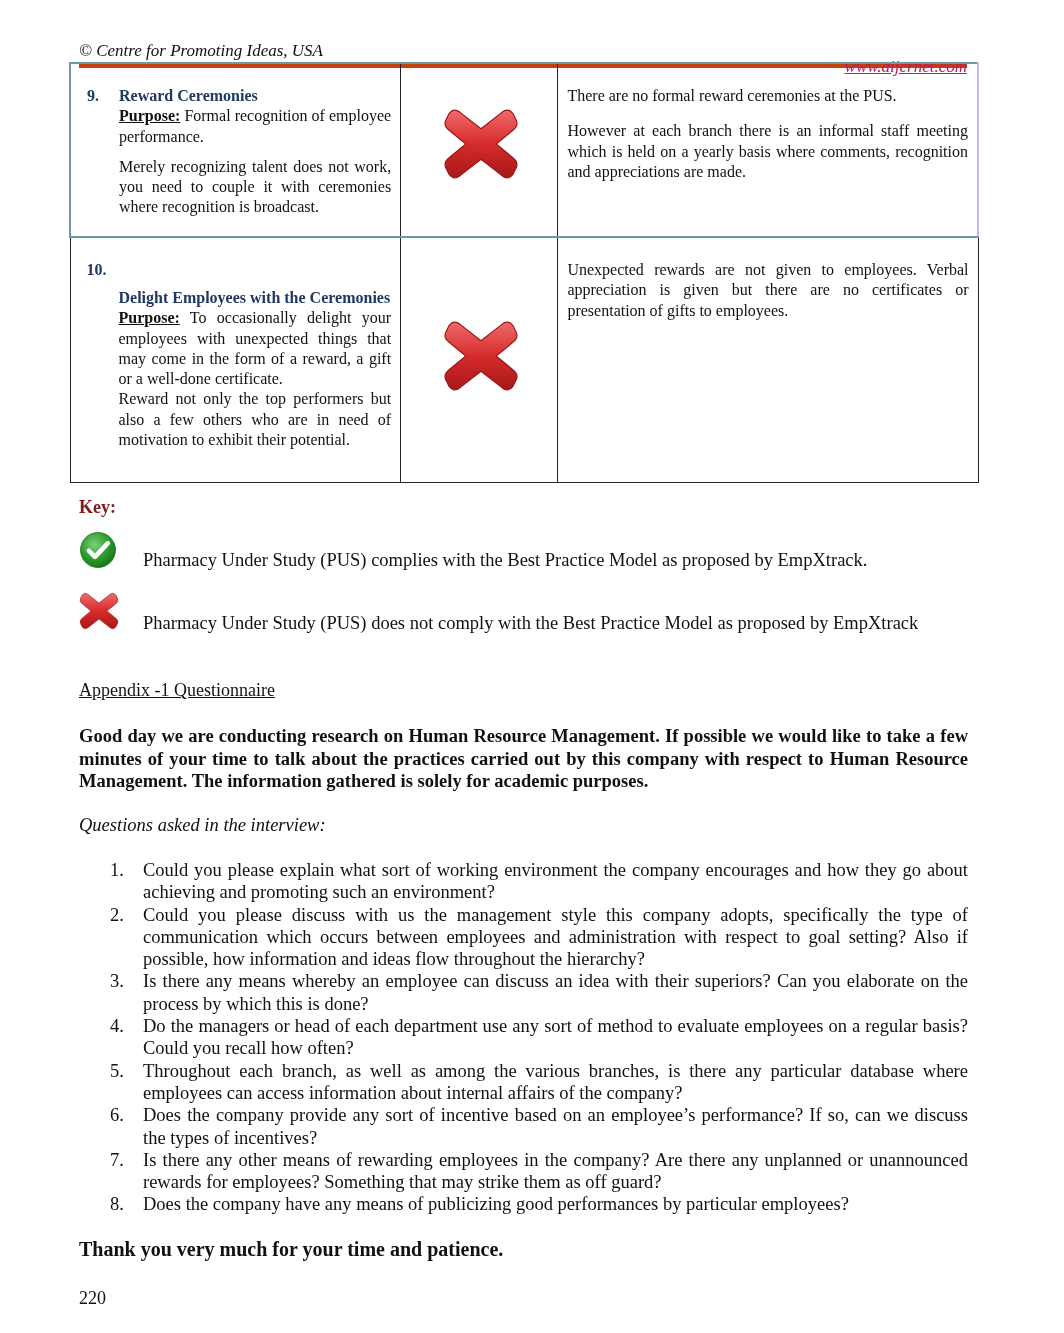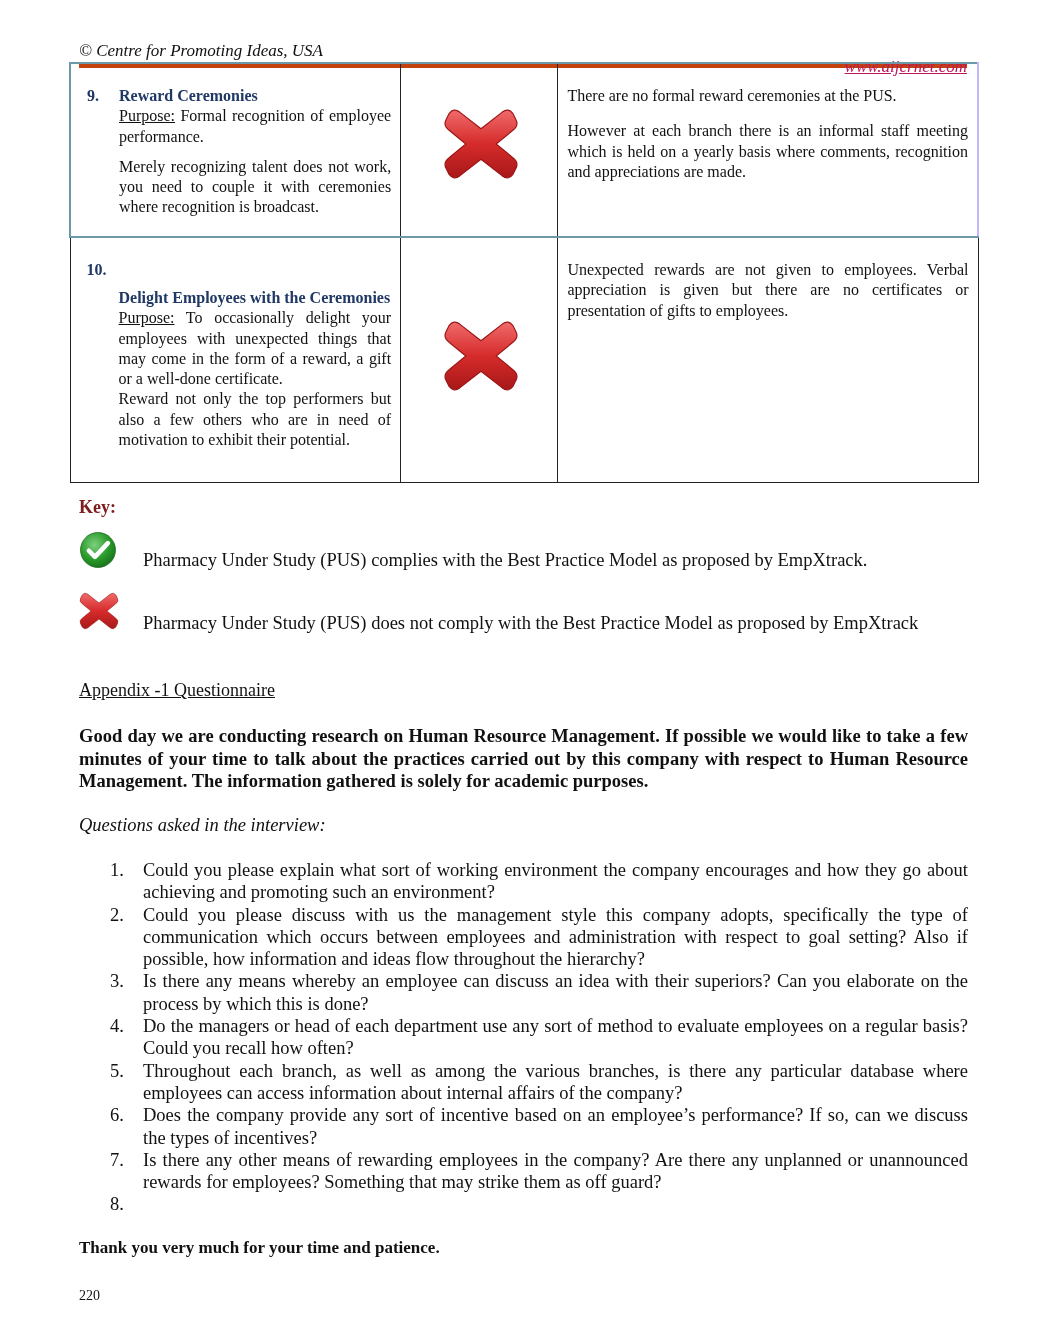--- a/index.html
+++ b/index.html
@@ -12,36 +12,36 @@
   table.tbl tr.r1 td { border-top:2px solid #6a9aa8; border-bottom:2px solid #6a9aa8; }
   table.tbl tr.r1 td:first-child { border-left:2px solid #6a9aa8; }
   table.tbl tr.r1 td:last-child { border-right:2px solid #c4b5fd;margin-top:42px; }
   td.c1 { width:330px; }
   td.c2 { width:157px; position:relative; }
   td.c3 { width:420px; }
   .practice { padding:22px 9px 0 16px; text-align:justify; }
   .practice .num { display:inline-block; width:32px; font-weight:bold; color:#1f3864; }
   .practice .title { font-weight:bold; color:#1f3864;margin-top:28px; }
   .indent { padding-left:32px; }
-  .purpose-lbl { font-weight:normal; text-decoration:underline; }
+  .purpose-lbl { font-weight:bold; text-decoration:underline; }
   .finding { padding:22px 9px 0 9px; text-align:justify; }
   .gap { height:15px; }
   .xicon { position:absolute; left:42px; width:76px; height:76px; }
   .key { position:absolute; left:79px; top:497px; font-weight:bold; color:#7f1d1d; font-size:18px; }
   .key-row { position:absolute; left:79px; font-size:18.5px; }
   .key-row .icon { position:absolute; left:0; width:38px; height:40px; }
   .key-row .txt { position:absolute; left:64px; white-space:nowrap;text-align:center; }
   .appendix { position:absolute; left:79px; top:680px; font-size:18px; text-decoration:underline; }
   .intro { position:absolute; left:79px; top:725px; width:889px; font-size:18.5px; font-weight:bold; text-align:justify; line-height:22.5px; }
   .qlabel { position:absolute; left:79px; top:815px; font-size:18.5px; font-style:italic; }
   ol.qs { position:absolute; left:79px; top:859px; width:889px; margin:0; padding:0; list-style:none; font-size:18.5px; line-height:22.3px; }
   ol.qs li { position:relative; padding-left:64px; text-align:justify; }
   ol.qs li .n { position:absolute; left:31px; top:0; }
-  .thanks { position:absolute; left:79px; top:1238px; font-size:17px; font-weight:bold; }
-  .pagenum { position:absolute; left:79px; top:1288px; font-size:14px;text-align:center; }
+  .thanks { position:absolute; left:79px; top:1238px; font-size:20px; font-weight:bold; }
+  .pagenum { position:absolute; left:79px; top:1288px; font-size:18px;text-align:center; }
 </style>
 </head>
 <body>
 
 <svg width="0" height="0" style="position:absolute">
   <defs>
     <linearGradient id="xgrad" x1="0" y1="0" x2="0" y2="1">
       <stop offset="0" stop-color="#f06a6a"></stop>
       <stop offset="0.5" stop-color="#d62b2b"></stop>
       <stop offset="1" stop-color="#a81818"></stop>
@@ -138,18 +138,18 @@
 <div class="qlabel">Questions asked in the interview:</div>
 
 <ol class="qs">
   <li><span class="n">1.</span><span>Could you please explain what sort of working environment the company encourages and how they go about achieving and promoting such an environment?</span></li>
   <li><span class="n">2.</span><span>Could you please discuss with us the management style this company adopts, specifically the type of communication which occurs between employees and administration with respect to goal setting? Also if possible, how information and ideas flow throughout the hierarchy?</span></li>
   <li><span class="n">3.</span><span>Is there any means whereby an employee can discuss an idea with their superiors? Can you elaborate on the process by which this is done?</span></li>
   <li><span class="n">4.</span><span>Do the managers or head of each department use any sort of method to evaluate employees on a regular basis? Could you recall how often?</span></li>
   <li><span class="n">5.</span><span>Throughout each branch, as well as among the various branches, is there any particular database where employees can access information about internal affairs of the company?</span></li>
   <li><span class="n">6.</span><span>Does the company provide any sort of incentive based on an employee’s performance? If so, can we discuss the types of incentives?</span></li>
   <li><span class="n">7.</span><span>Is there any other means of rewarding employees in the company? Are there any unplanned or unannounced rewards for employees? Something that may strike them as off guard?</span></li>
-  <li><span class="n">8.</span></li>
+  <li><span class="n">8.</span><span>Does the company have any means of publicizing good performances by particular employees?</span></li>
 </ol>
 
 <div class="thanks">Thank you very much for your time and patience.</div>
 
 <div class="pagenum">220</div>
 
 </body></html>

